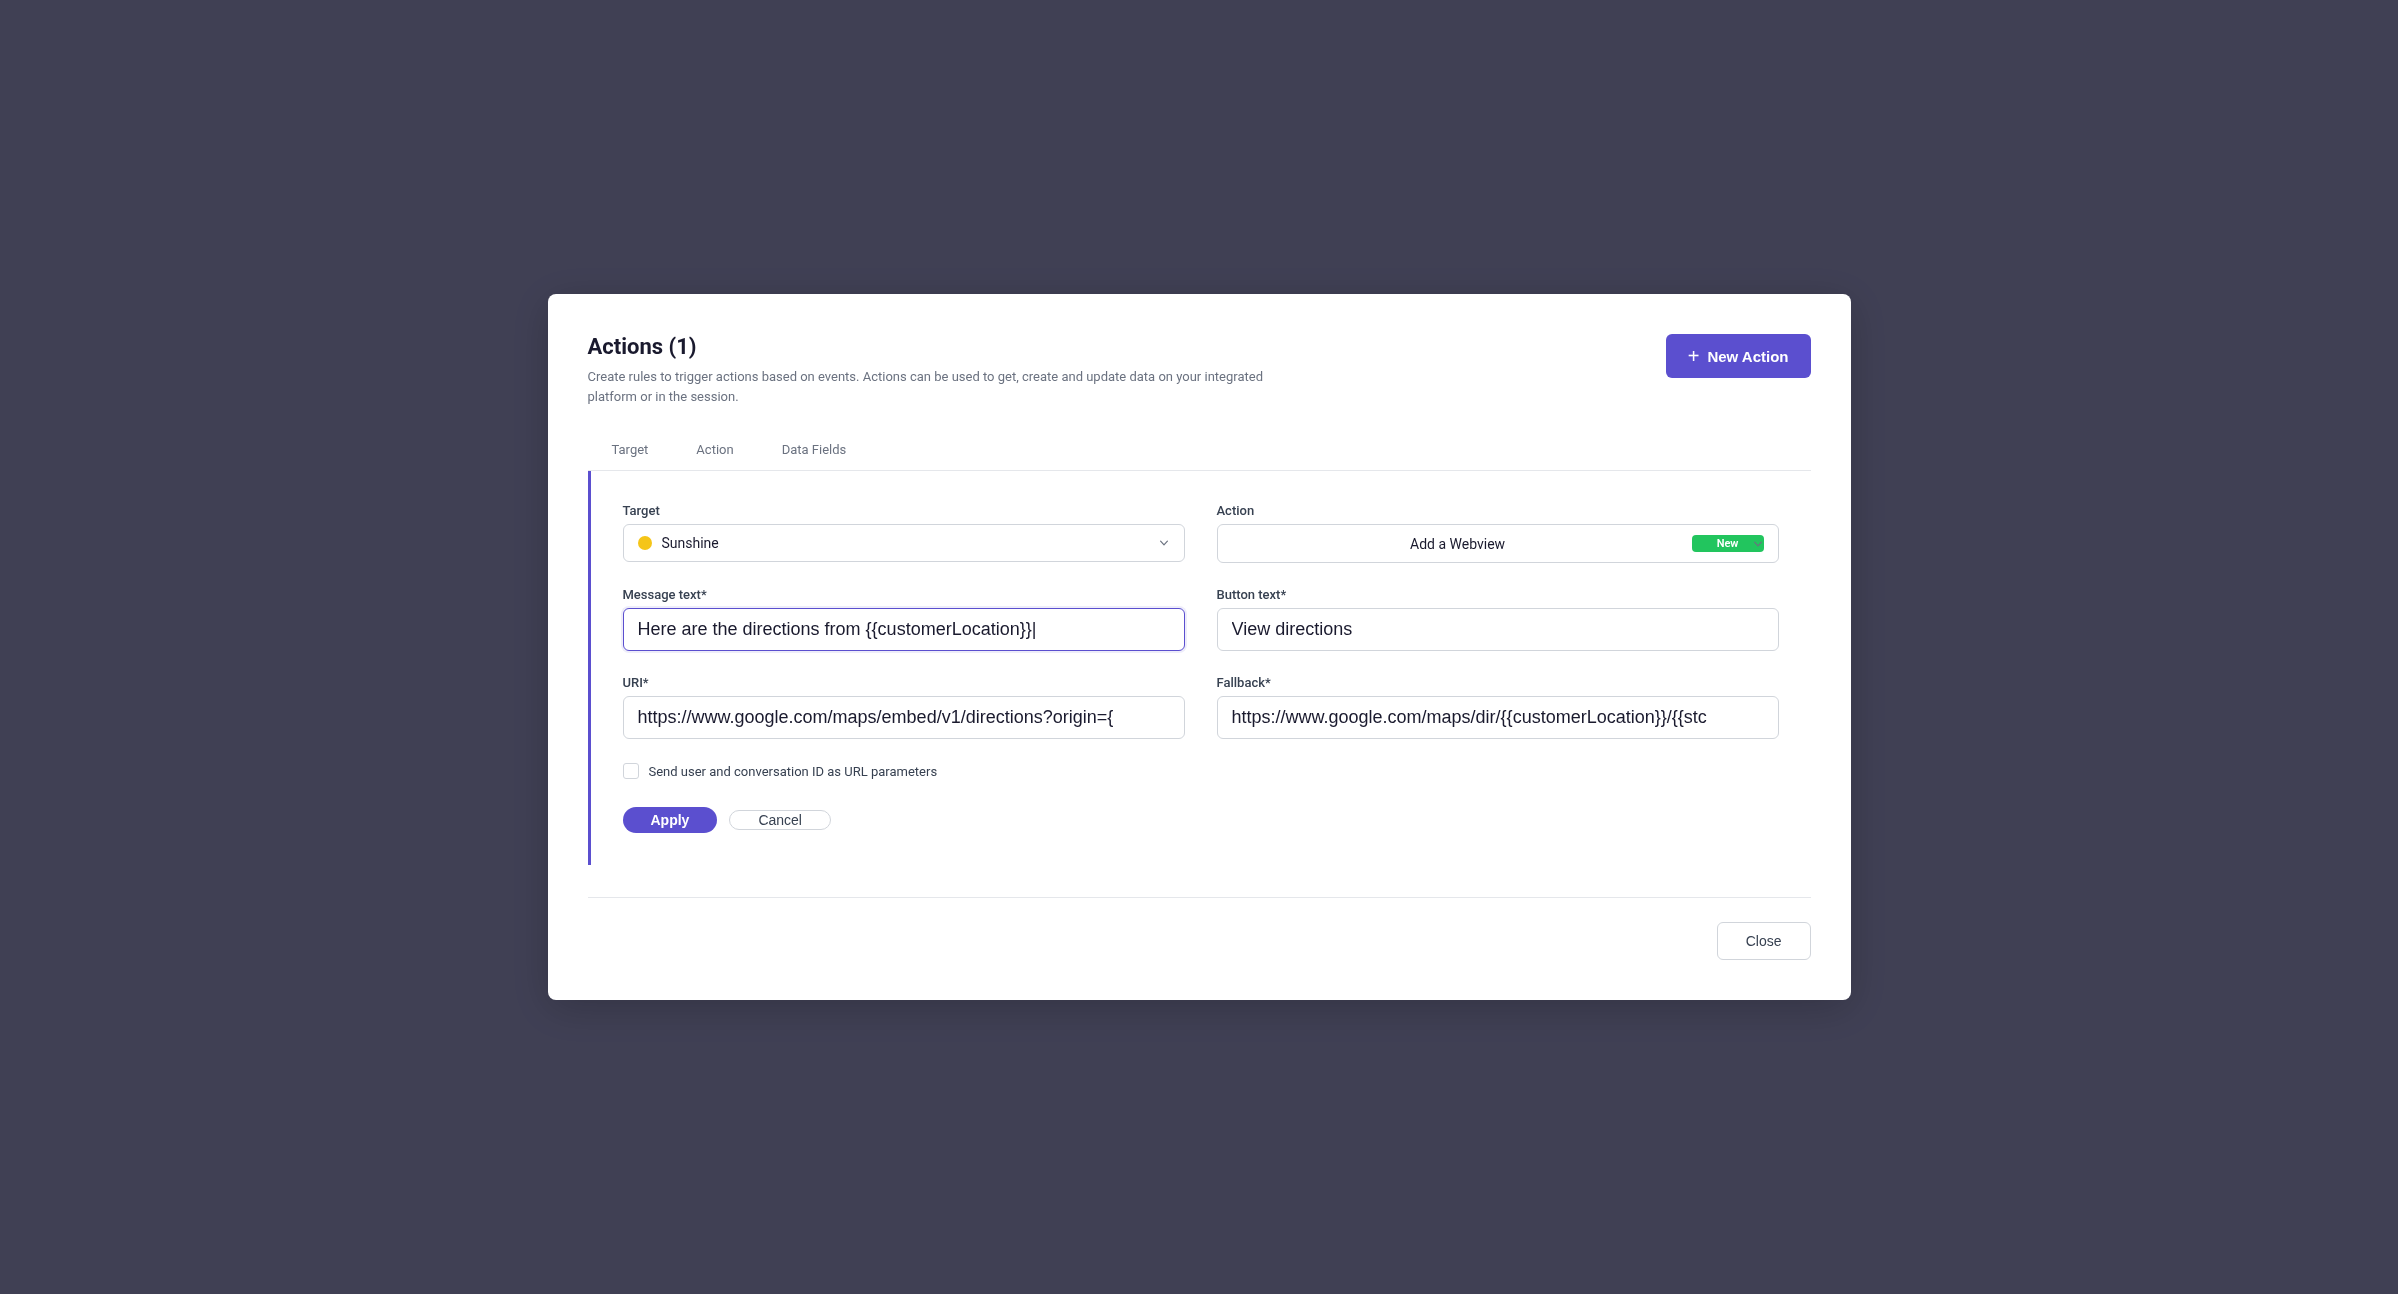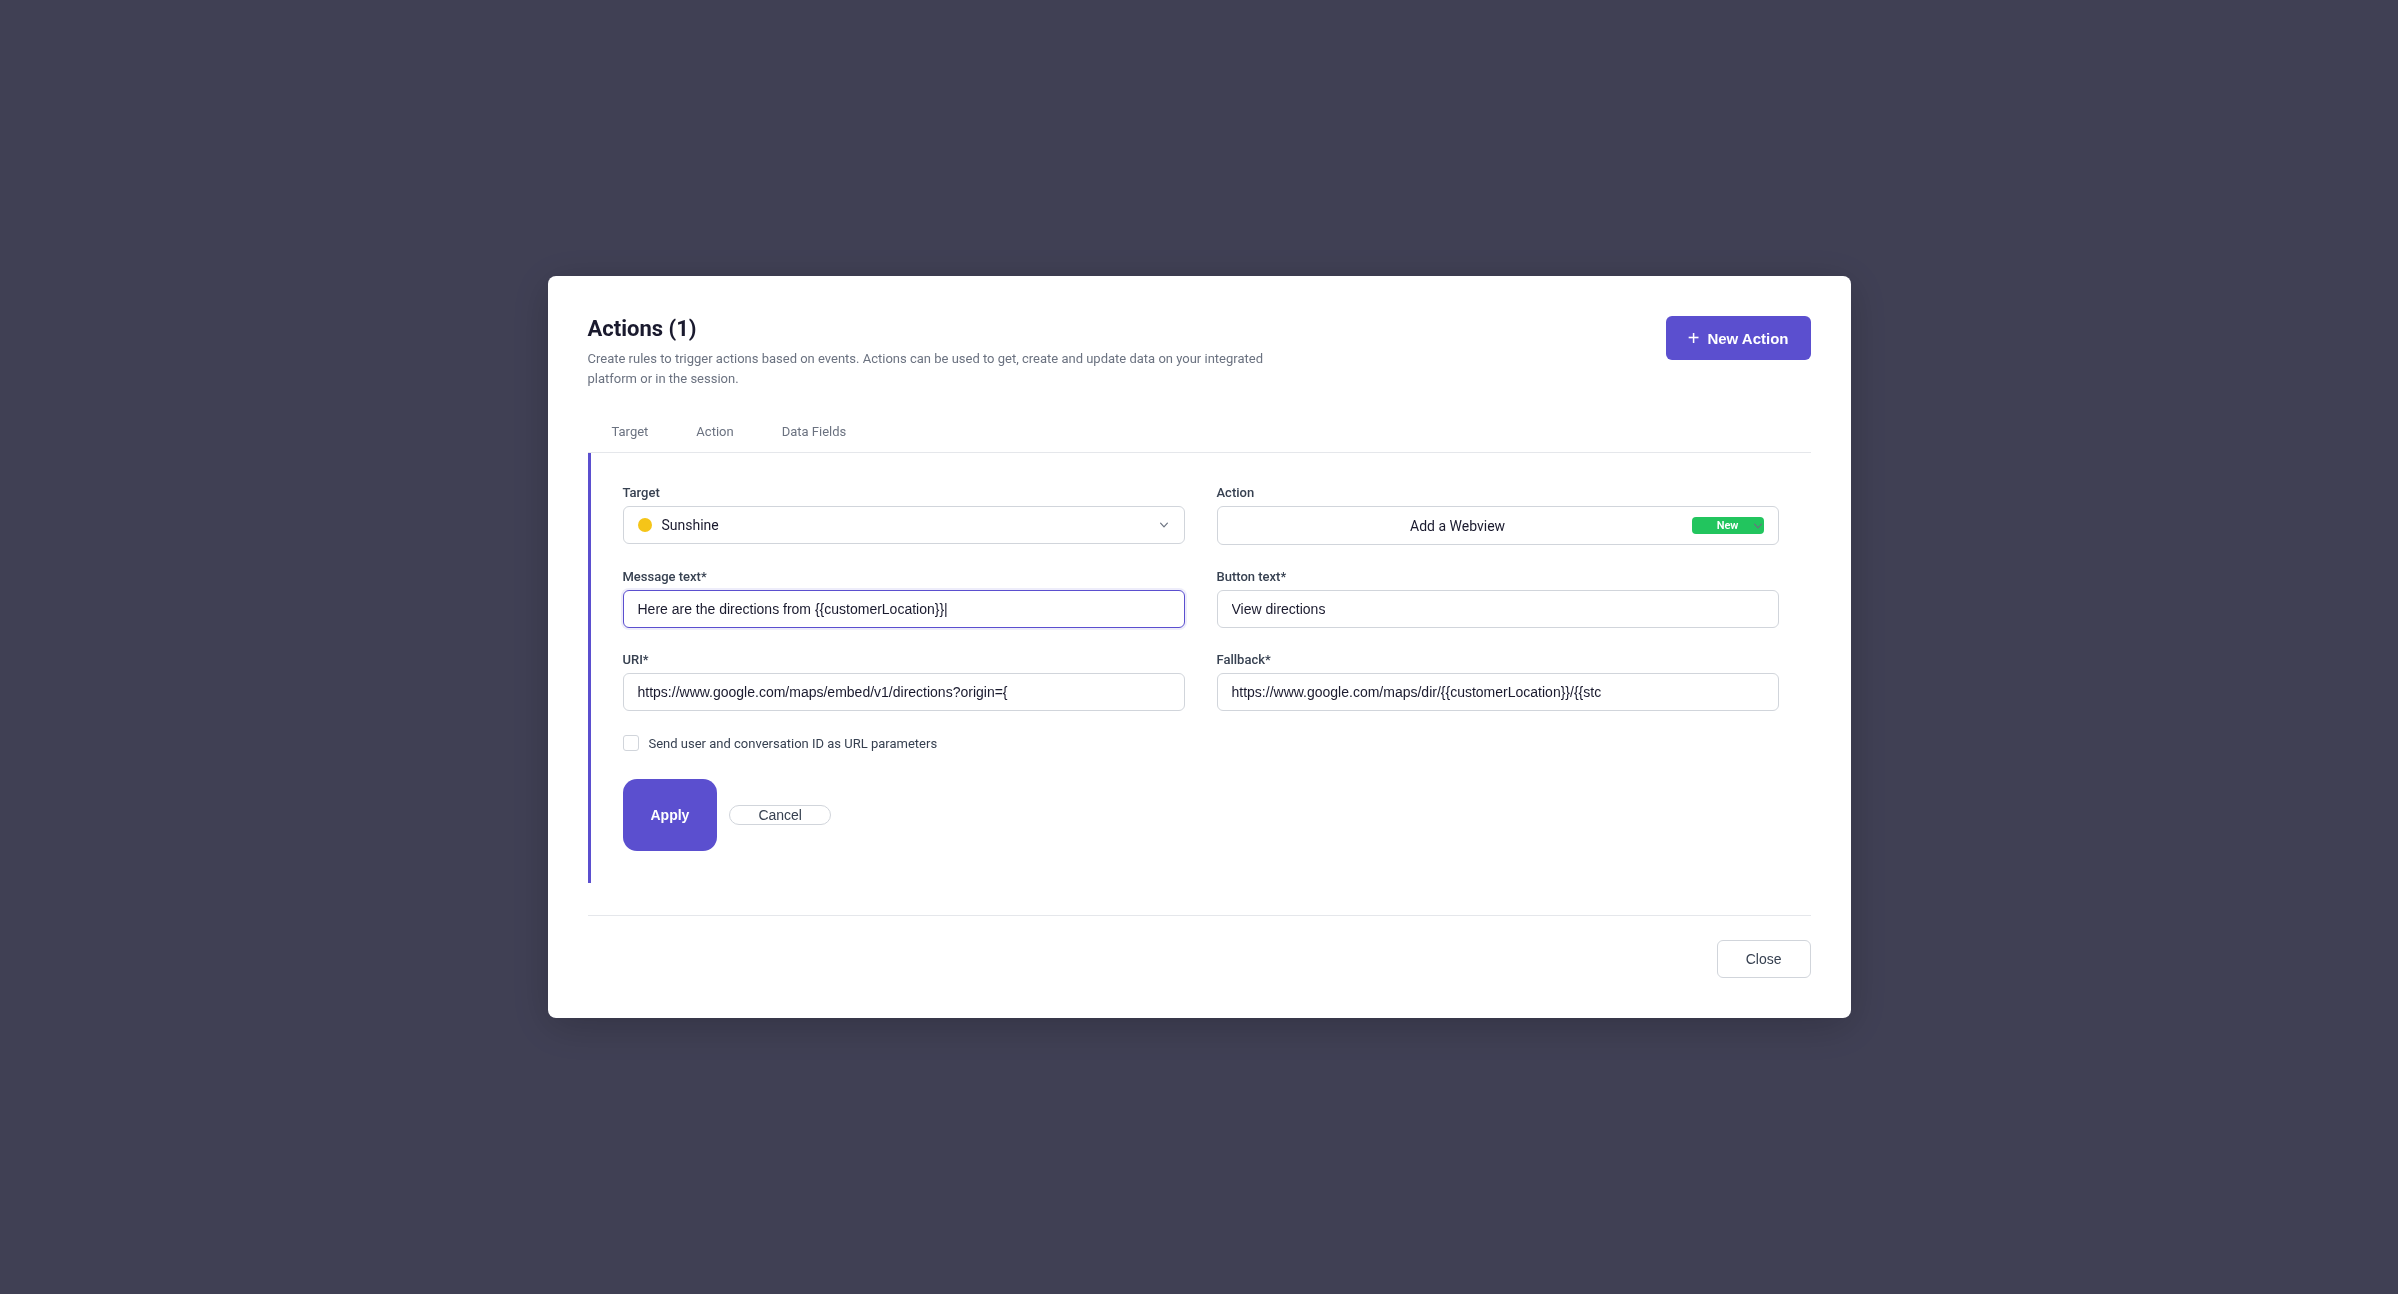--- a/index.html
+++ b/index.html
@@ -177,21 +177,21 @@
       padding: 2px 25px;
       border-radius: 4px;
       margin-left: 8px;
     }
 
     .form-input {
       width: 100%;
       padding: 10px 14px;
       border: 1px solid #d1d5db;
       border-radius: 6px;
-      font-size: 14px;
+      font-size: 18px;
       color: #1a1a2e;
       outline: none;
       background: #fff;
     }
 
     .form-input:focus,
     .form-input.focused {
       border-color: #5b4fcf;
       box-shadow: 0 0 0 2px rgba(91, 79, 207, 0.1);
     }
@@ -223,21 +223,21 @@
       display: flex;
       gap: 12px;
       align-items: center;
     }
 
     .apply-btn {
       background: #5b4fcf;
       color: #fff;
       border: none;
       border-radius: 14px;
-      padding: 28px 28px;
+      padding: 5px 28px;
       font-size: 14px;
       font-weight: 600;
       cursor: pointer;
     }
 
     .cancel-btn {
       background: #fff;
       color: #374151;
       border: 1.5px solid #d1d5db;
       border-radius: 10px;

